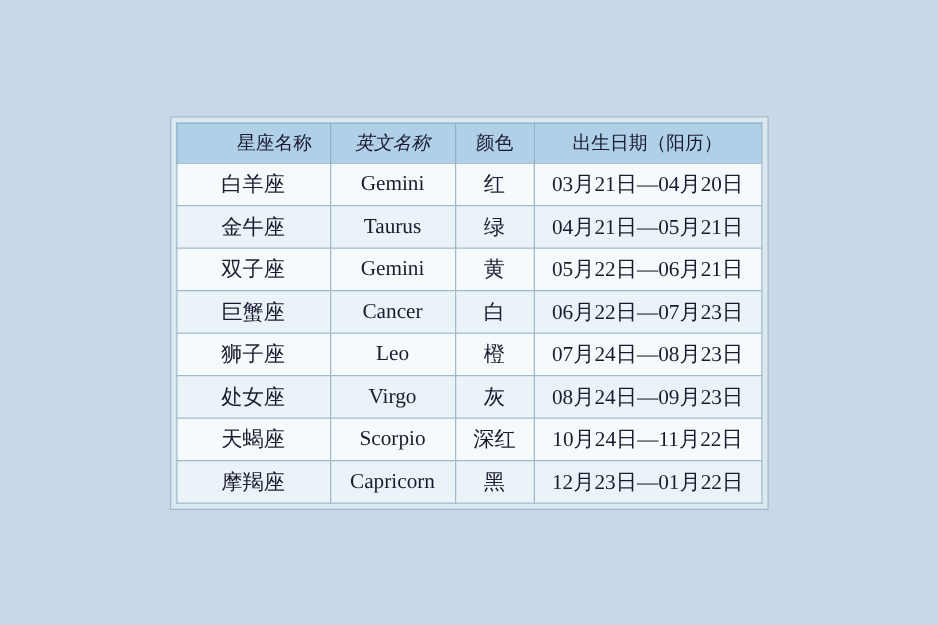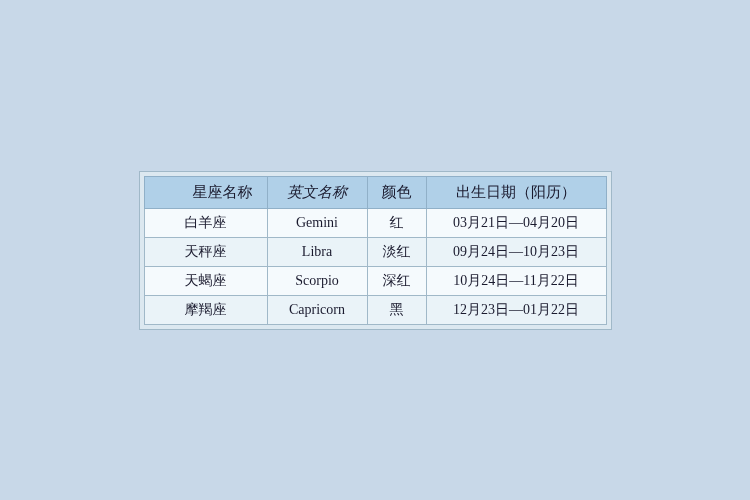--- a/index.html
+++ b/index.html
@@ -36,21 +36,21 @@
       text-align: center;
       font-size: 15px;
       font-weight: normal;
       color: #1a1a2e;
     }
 
     td {
       border: 1px solid #a0b8c8;
       padding: 5px 14px;
       text-align: center;
-      font-size: 14px;
+      font-size: 17px;
       color: #1a1a2e;
       background-color: #f5fafd;
     }
 
     tr:nth-child(even) td {
       background-color: #eaf3f8;
     }
 
     .col-chinese { min-width: 80px; padding-left: 48px; }
     .col-english { min-width: 100px; font-style: italic; }
@@ -71,24 +71,48 @@
       </tr>
     </thead>
     <tbody id="table-body">
     <tr>
           <td>白羊座</td>
           <td>Gemini</td>
           <td>红</td>
           <td>03月21日—04月20日</td>
         </tr>
         <tr>
-          <td>天秤座</td>
-          <td>Libra</td>
-          <td>淡红</td>
-          <td>09月24日—10月23日</td>
+          <td>金牛座</td>
+          <td>Taurus</td>
+          <td>绿</td>
+          <td>04月21日—05月21日</td>
+        </tr>
+        <tr>
+          <td>双子座</td>
+          <td>Gemini</td>
+          <td>黄</td>
+          <td>05月22日—06月21日</td>
+        </tr>
+        <tr>
+          <td>巨蟹座</td>
+          <td>Cancer</td>
+          <td>白</td>
+          <td>06月22日—07月23日</td>
+        </tr>
+        <tr>
+          <td>狮子座</td>
+          <td>Leo</td>
+          <td>橙</td>
+          <td>07月24日—08月23日</td>
+        </tr>
+        <tr>
+          <td>处女座</td>
+          <td>Virgo</td>
+          <td>灰</td>
+          <td>08月24日—09月23日</td>
         </tr>
         <tr>
           <td>天蝎座</td>
           <td>Scorpio</td>
           <td>深红</td>
           <td>10月24日—11月22日</td>
         </tr>
         <tr>
           <td>摩羯座</td>
           <td>Capricorn</td>

